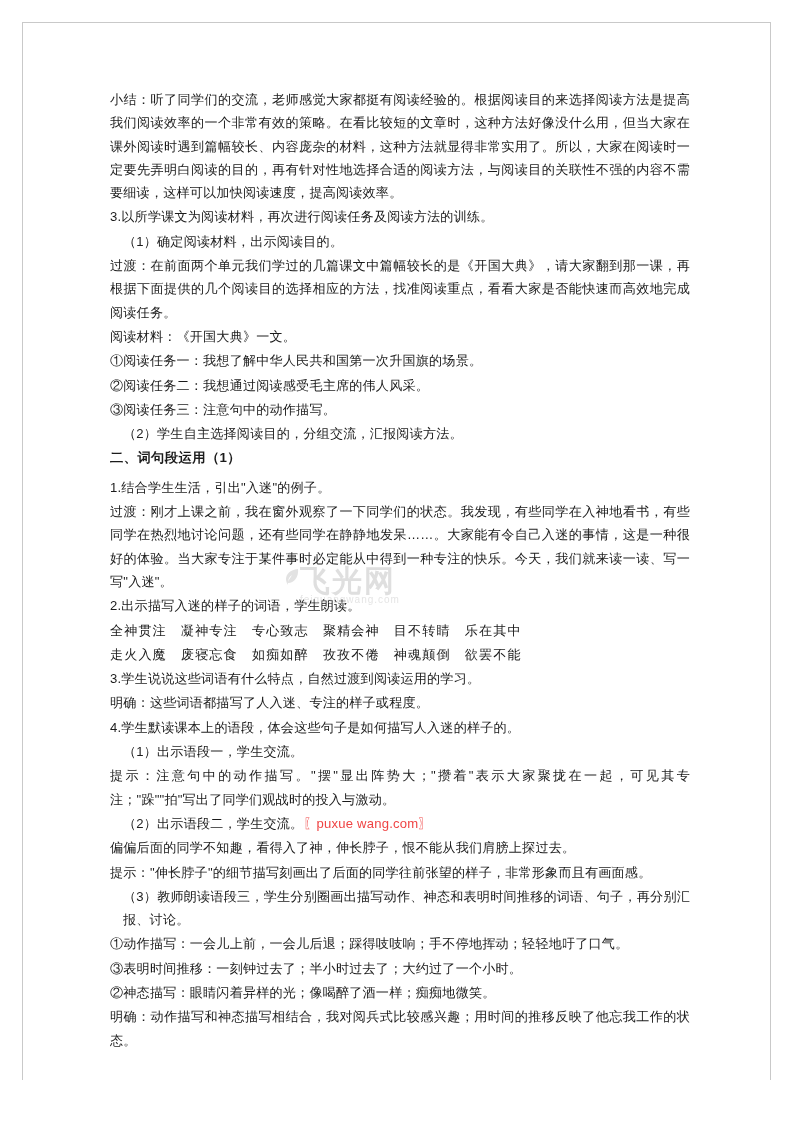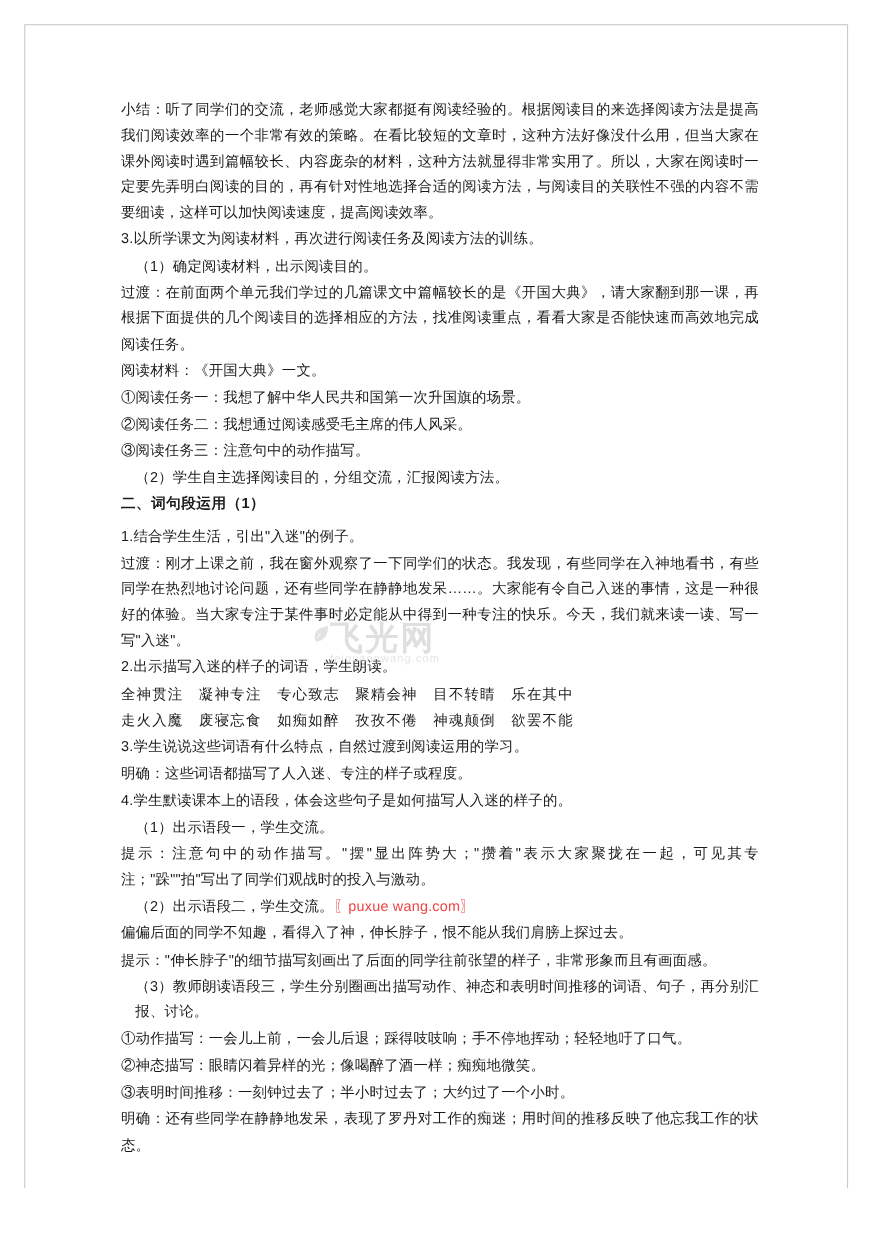--- a/index.html
+++ b/index.html
@@ -123,23 +123,23 @@
     <p>3.学生说说这些词语有什么特点，自然过渡到阅读运用的学习。</p>
     <p>明确：这些词语都描写了人入迷、专注的样子或程度。</p>
     <p>4.学生默读课本上的语段，体会这些句子是如何描写人入迷的样子的。</p>
     <p class="indent">（1）出示语段一，学生交流。</p>
     <p>提示：注意句中的动作描写。"摆"显出阵势大；"攒着"表示大家聚拢在一起，可见其专注；"跺""拍"写出了同学们观战时的投入与激动。</p>
     <p class="indent"><span>（2）出示语段二，学生交流。<span class="link">〖puxue wang.com〗</span></span></p>
     <p>偏偏后面的同学不知趣，看得入了神，伸长脖子，恨不能从我们肩膀上探过去。</p>
     <p>提示："伸长脖子"的细节描写刻画出了后面的同学往前张望的样子，非常形象而且有画面感。</p>
     <p class="indent">（3）教师朗读语段三，学生分别圈画出描写动作、神态和表明时间推移的词语、句子，再分别汇报、讨论。</p>
     <p>①动作描写：一会儿上前，一会儿后退；踩得吱吱响；手不停地挥动；轻轻地吁了口气。</p>
+    <p>③表明时间推移：一刻钟过去了；半小时过去了；大约过了一个小时。</p>
     <p>②神态描写：眼睛闪着异样的光；像喝醉了酒一样；痴痴地微笑。</p>
-    <p>③表明时间推移：一刻钟过去了；半小时过去了；大约过了一个小时。</p>
-    <p>明确：还有些同学在静静地发呆，表现了罗丹对工作的痴迷；用时间的推移反映了他忘我工作的状态。</p>
+    <p>明确：动作描写和神态描写相结合，我对阅兵式比较感兴趣；用时间的推移反映了他忘我工作的状态。</p>
 
   </div>
 
   <div class="watermark">
     <svg class="wm-leaf" viewBox="0 0 16 18">
       <path d="M14 1C6 2 2 6 2 11c0 3 2 6 2 6s-1-7 4-10c-2 4-4 5-4 8 6 0 11-6 10-14z" fill="#bfbfbf"></path>
     </svg>
     <div class="wm-text">飞光网</div>
     <div class="wm-sub">feiguangwang.com</div>
   </div>

